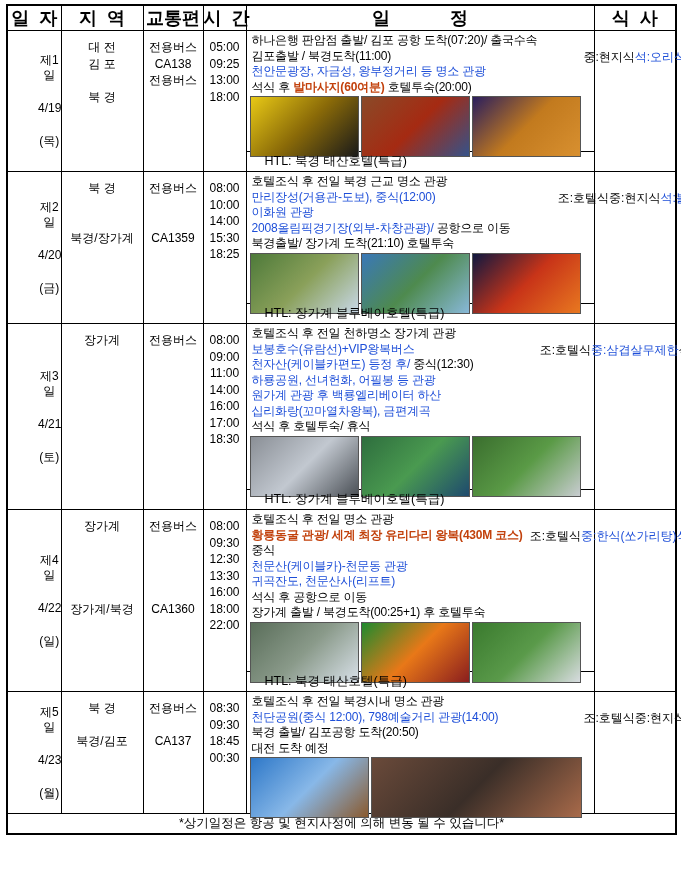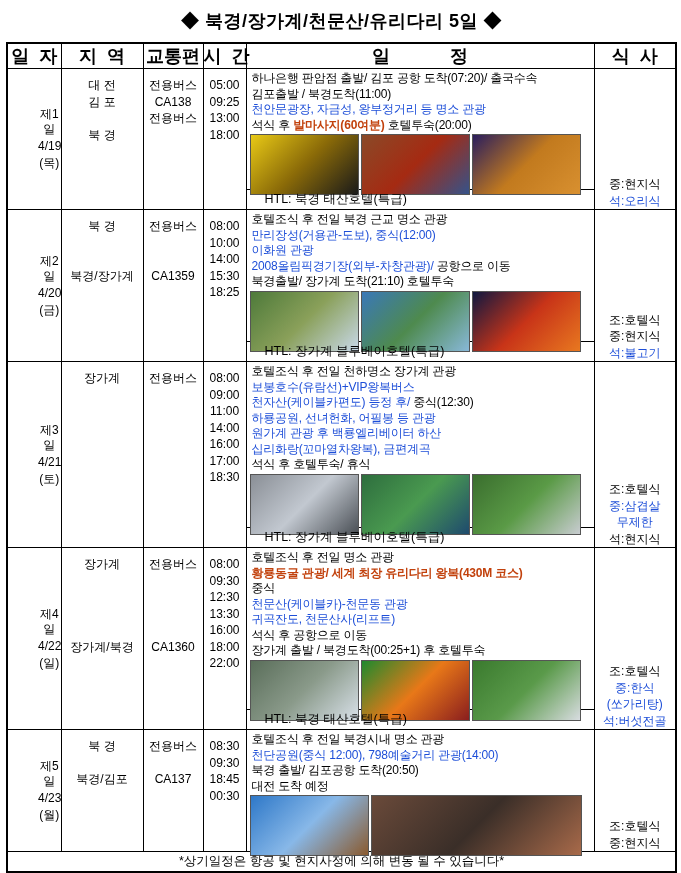--- a/index.html
+++ b/index.html
@@ -20,21 +20,21 @@
   td { vertical-align:top; font-size:12px; }
 
   
   .col-date{width:54px} .col-region{width:82px} .col-trans{width:60px}
   .col-time{width:43px} .col-sch{width:348px} .col-meal{width:82px}
 
   
   .ln { line-height:15.5px; text-align:center; white-space:nowrap; }
 
   .c-date { text-align:center; }
-  .date-wrap { display:flex; flex-direction:column; justify-content:center; height:100%; gap:2px;padding-left:30px; }
+  .date-wrap { display:flex; flex-direction:column; justify-content:center; height:100%; gap:18px;padding-left:30px; }
   .date-wrap div { line-height:15px; }
 
   .c-region .ln, .c-trans .ln, .c-time .ln { padding-top:1px; }
   .c-region, .c-trans, .c-time { padding-top:8px; }
 
   .c-sch { padding:0; }
   .sch-inner { display:flex; flex-direction:column; height:100%; }
   .sch-lines { padding:2px 2px 0 5px; }
   .sch-line { line-height:15.5px; white-space:nowrap; overflow:hidden; letter-spacing:-0.2px; }
 
@@ -42,36 +42,35 @@
   .sg-b { color:#1d4ed8; }
   .sg-p { color:#c2410c; font-weight:bold; }
 
   .photo-strip { display:flex; gap:2px; margin-top:auto; padding:1px 12px 3px 3px; }
   .photo { height:61px; flex:1; border:1px solid #555; }
   .d4 .photo-strip .photo:first-child { flex:0.56; }
 
   .c-hotel { height:18px; vertical-align:middle; padding:1px 18px; font-size:12.5px; white-space:nowrap; }
 
   .c-meal { text-align:center; }
-  .meal-wrap { display:flex; flex-direction:column; justify-content:flex-end; height:100%; padding-top:18px; }
+  .meal-wrap { display:flex; flex-direction:row; justify-content:center; height:100%; padding-top:18px; }
   .meal-wrap .ml { line-height:16.5px; font-size:12px; white-space:nowrap; }
 
   
   .d0 .sch-inner{height:120px} .d1 .sch-inner{height:131px}
   .d2 .sch-inner{height:165px} .d3 .sch-inner{height:161px}
   .d4 .sch-inner{height:121px}
   tr.d0 td, tr.d1 td, tr.d2 td, tr.d3 td, tr.d4 td { height:1px; }
 
   .c-foot { height:20px; text-align:center; vertical-align:middle; font-size:12.5px; white-space:nowrap; }
 </style>
 </head>
 <body>
 
 <div class="page">
-  <div class="title">◆ 북경/장가계/천문산/유리다리 5일 ◆</div>
 
   <table>
     <colgroup>
       <col class="col-date">
         <col class="col-region">
         <col class="col-trans">
       <col class="col-time">
         <col class="col-sch">
         <col class="col-meal">
     </colgroup>

